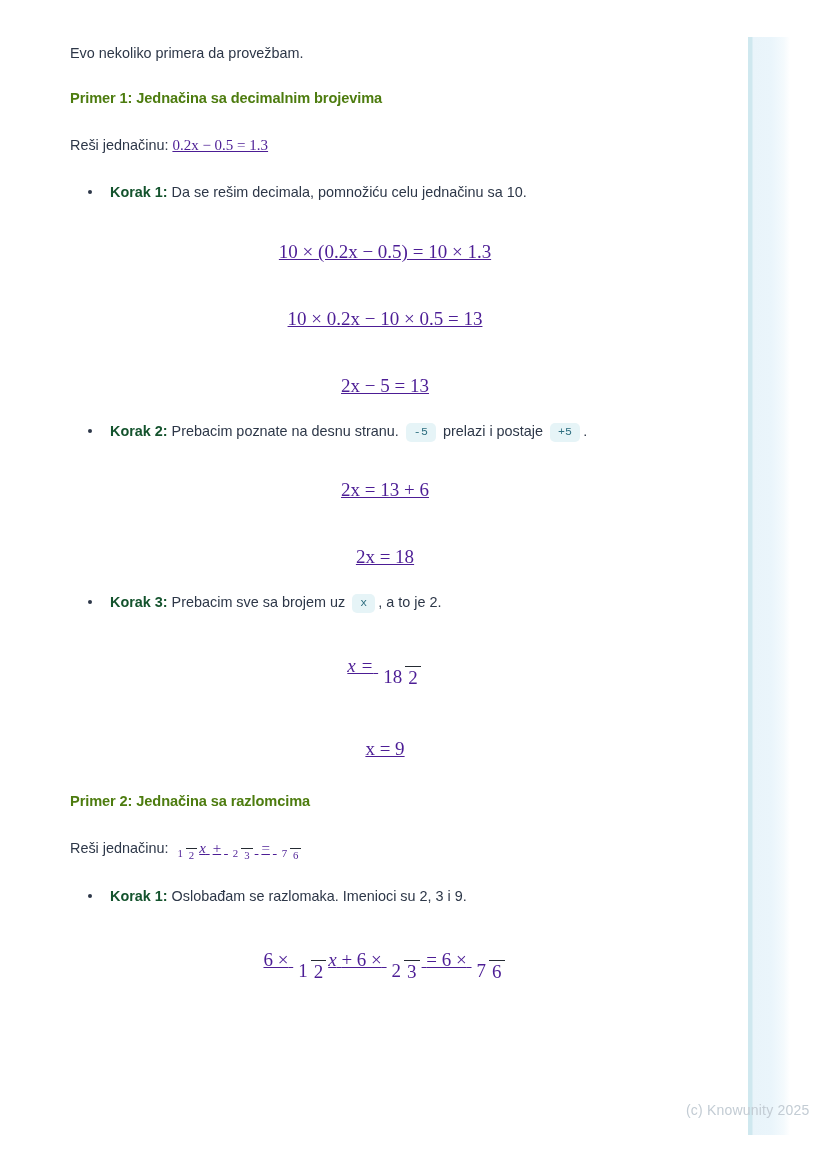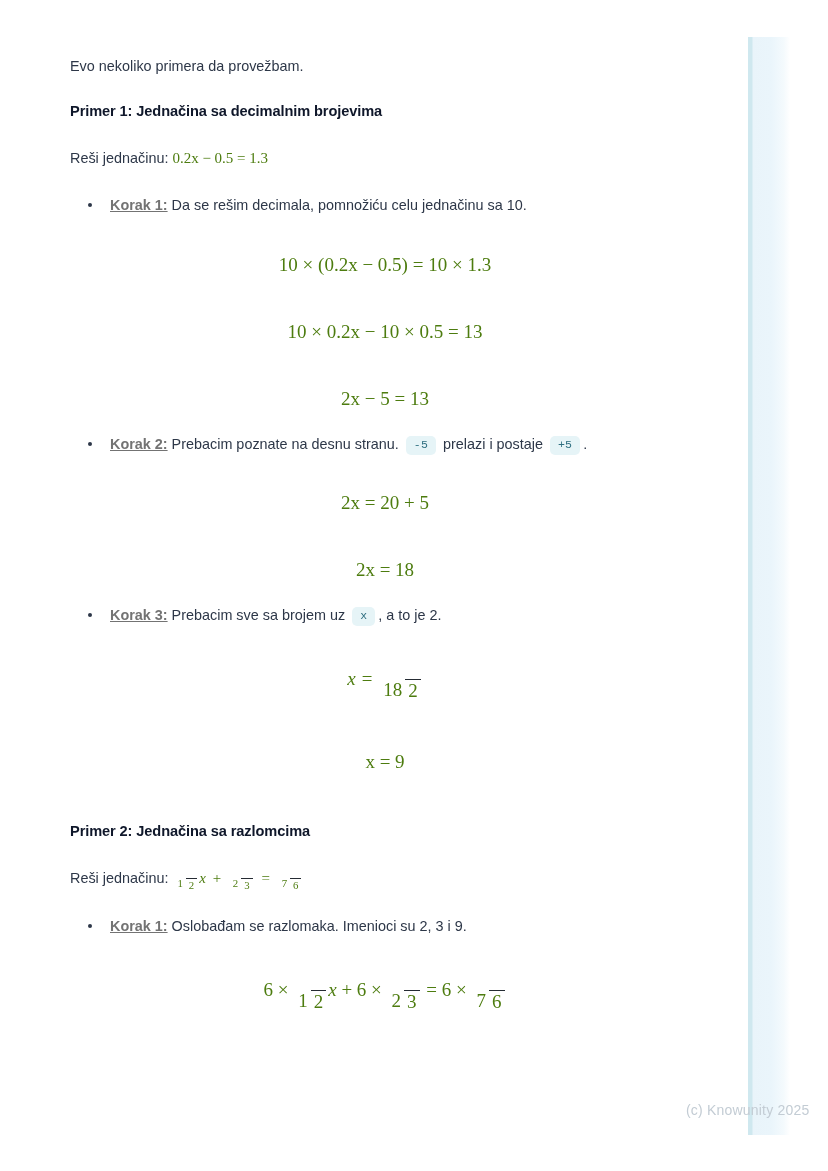--- a/index.html
+++ b/index.html
@@ -39,32 +39,32 @@
   #content {
     position: absolute;
     top: 0;
     left: 0;
     width: 700px;
     padding: 38px 0 0 70px;
     box-sizing: border-box;
   }
 
   p.para {
-    margin: 17px 0 24px 0;
+    margin: 4px 0 24px 0;
     font-size: 14.4px;
     line-height: 1.55;
     color: #2d3748;
   }
 
   h3.heading {
     margin: 0 0 24px 0;
     font-size: 14.6px;
     font-weight: 700;
     line-height: 1.5;
-    color: #0f172a;
+    color: #4d7c0f;
     letter-spacing: -0.1px;
   }
 
   
   ul.lvl1 {
     margin: 0 0 6px 0;
     padding: 0 0 0 30px;
     list-style: none;
   }
   ul.lvl1 > li {
@@ -103,41 +103,42 @@
     left: -10px;
     top: 7px;
     width: 4px;
     height: 4px;
     border-radius: 50%;
     border: 1px solid #3a4656;
     background: transparent;
     box-sizing: border-box;
   }
 
-  strong.lbl { font-weight: 700; color: #737373; text-decoration: underline; }
+  strong.lbl { font-weight: 700; color: #14532d; }
 
   
   code.badge {
     display: inline-block;
     background: #e6f4f7;
     color: #2f6f80;
     border-radius: 5px;
     padding: 2px 8px 3px 8px;
     margin: 0 3px;
     font-family: "Liberation Mono", monospace;
     font-size: 11.5px;
     line-height: 1.25;
     vertical-align: 1px;
     letter-spacing: 0.2px;
   }
 
   
   .math, .mathblock {
     font-family: "Liberation Serif", serif;
-    color: #4d7c0f;
+    color: #4c1d95;
+    text-decoration: underline;
   }
   .math { font-size: 15px; }
   .mathblock {
     display: block;
     text-align: center;
     font-size: 19px;
     margin: 0;
     padding: 0;
   }
   .mi { font-style: italic; }
@@ -217,21 +218,21 @@
     <li>
       <strong class="lbl">Korak 2:</strong>
       <span>Prebacim poznate na desnu stranu.</span>
       <code class="badge">-5</code>
       <span>prelazi i postaje</span>
       <code class="badge">+5</code><span>.</span>
     </li>
   </ul>
 
   <div class="eqrow">
-    <span class="mathblock">2x = 20 + 5</span>
+    <span class="mathblock">2x = 13 + 6</span>
   </div>
 
   <div class="eqrow">
     <span class="mathblock">2x = 18</span>
   </div>
 
   <ul class="lvl1">
     <li>
       <strong class="lbl">Korak 3:</strong>
       <span>Prebacim sve sa brojem uz</span>
@@ -247,21 +248,21 @@
         <span class="den">2</span>
       </span>
     </span>
   </div>
 
   <div class="eqrow">
     <span class="mathblock">x = 9</span>
   </div>
 
 
-  <h3 class="heading" style="margin-top:25px">Primer 2: Jednačina sa razlomcima</h3>
+  <h3 class="heading" style="margin-top:8px">Primer 2: Jednačina sa razlomcima</h3>
 
   <p class="para">
     <span>Reši jednačinu:</span>
     <span class="math">
       <span class="frac sm">
         <span class="num">1</span>
         <span class="den">2</span>
       </span><span class="mi">x</span>
       <span class="op">+</span>
       <span class="frac sm">

